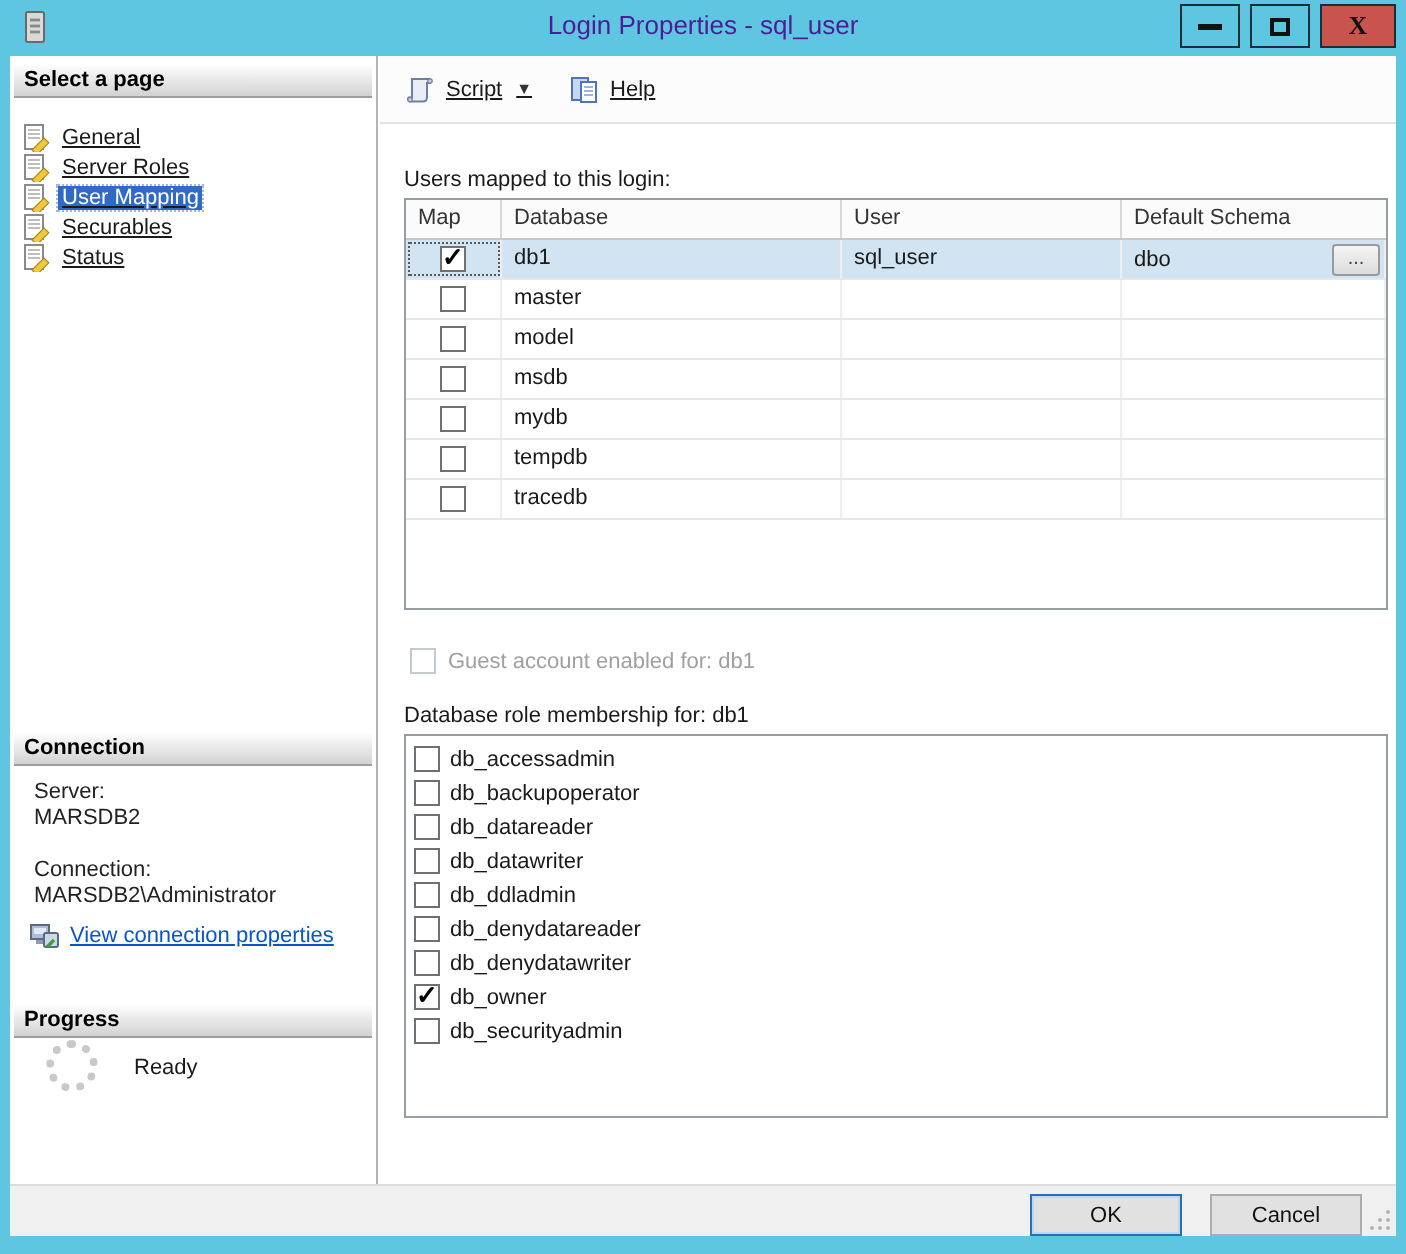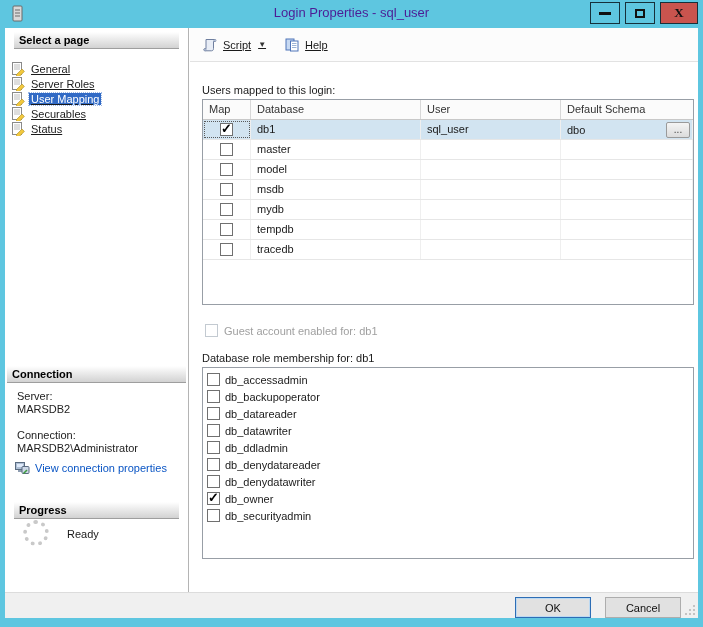--- a/index.html
+++ b/index.html
@@ -18,32 +18,32 @@
   .title { position:absolute; left:50%; top:5px; transform:translateX(-50%); font-size:13px; color:#4c1d95; white-space:nowrap; }
   .winbtns { position:absolute; right:5px; top:2px; display:flex; gap:5px; }
   .wbtn { width:30px; height:22px; border:1px solid #16303a; display:flex; align-items:center; justify-content:center; background:transparent; }
   .wbtn.close { width:38px; background:#c9544e; font-weight:bold; font-size:13px; color:#111; font-family:"Liberation Serif", serif;}
   .glyph-min { width:12px; height:3px; background:#111; }
   .glyph-max { width:10px; height:9px; border:2px solid #111; background:transparent; }
   
   .dialog { position:absolute; left:5px; top:28px; width:693px; height:590px; background:#ffffff; }
   
   .sidebar { position:absolute; left:0; top:0; width:184px; height:564px; background:#fff; border-right:1px solid #b4b4b4; }
-  .sec-header { height:17px; margin:0 9px; background:linear-gradient(#ffffff,#d2d2d2); border-bottom:1px solid #9e9e9e; font-weight:bold; padding:2px 0 0 5px; color:#000; }
+  .sec-header { height:17px; margin:0 2px; background:linear-gradient(#ffffff,#d2d2d2); border-bottom:1px solid #9e9e9e; font-weight:bold; padding:2px 0 0 5px; color:#000; }
   .sec-header.first { margin-top:4px; }
   .pages { margin-top:12px;text-decoration:underline; }
   .page-item { height:15px; display:flex; align-items:center; gap:4px; padding-left:6px; cursor:default; }
   .page-item svg { flex:0 0 auto; }
   .plabel { padding:0 2px; white-space:nowrap; }
   .plabel.selected { background:#316ac5; color:#fff; outline:1px dotted #9cb8e6; }
   .conn-header { position:absolute; top:338px; left:0; right:0; }
   .conn-header .sec-header { margin:0 2px; }
   .conn-text { position:absolute; left:12px; white-space:nowrap; color:#222; }
   .link-row { position:absolute; left:10px; top:433px; display:flex; align-items:center; gap:5px; cursor:pointer; }
-  .link { color:#0a55c4; }
+  .link { color:#0a55c4; text-decoration:underline; }
   .prog-header { position:absolute; top:474px; left:0; right:0; }
   .spinner { position:absolute; left:18px; top:492px; width:26px; height:26px; border:4px dotted #c9c9c9; border-radius:50%; }
   .ready { position:absolute; left:62px; top:500px; }
   
   .main { position:absolute; left:185px; top:0; width:508px; height:564px; background:#fff; }
   .toolbar { position:absolute; left:0; top:0; right:0; height:34px; background:#fcfcfc; border-bottom:1px solid #e2e2e2; display:flex; align-items:center; padding-left:8px; gap:10px;text-decoration:underline; }
   .tb-btn { display:flex; align-items:center; gap:5px; padding:3px 4px; cursor:pointer; }
   .tb-arrow { font-size:8px; color:#333; margin-left:2px; }
   .users-label { position:absolute; left:12px; top:56px; }
   

